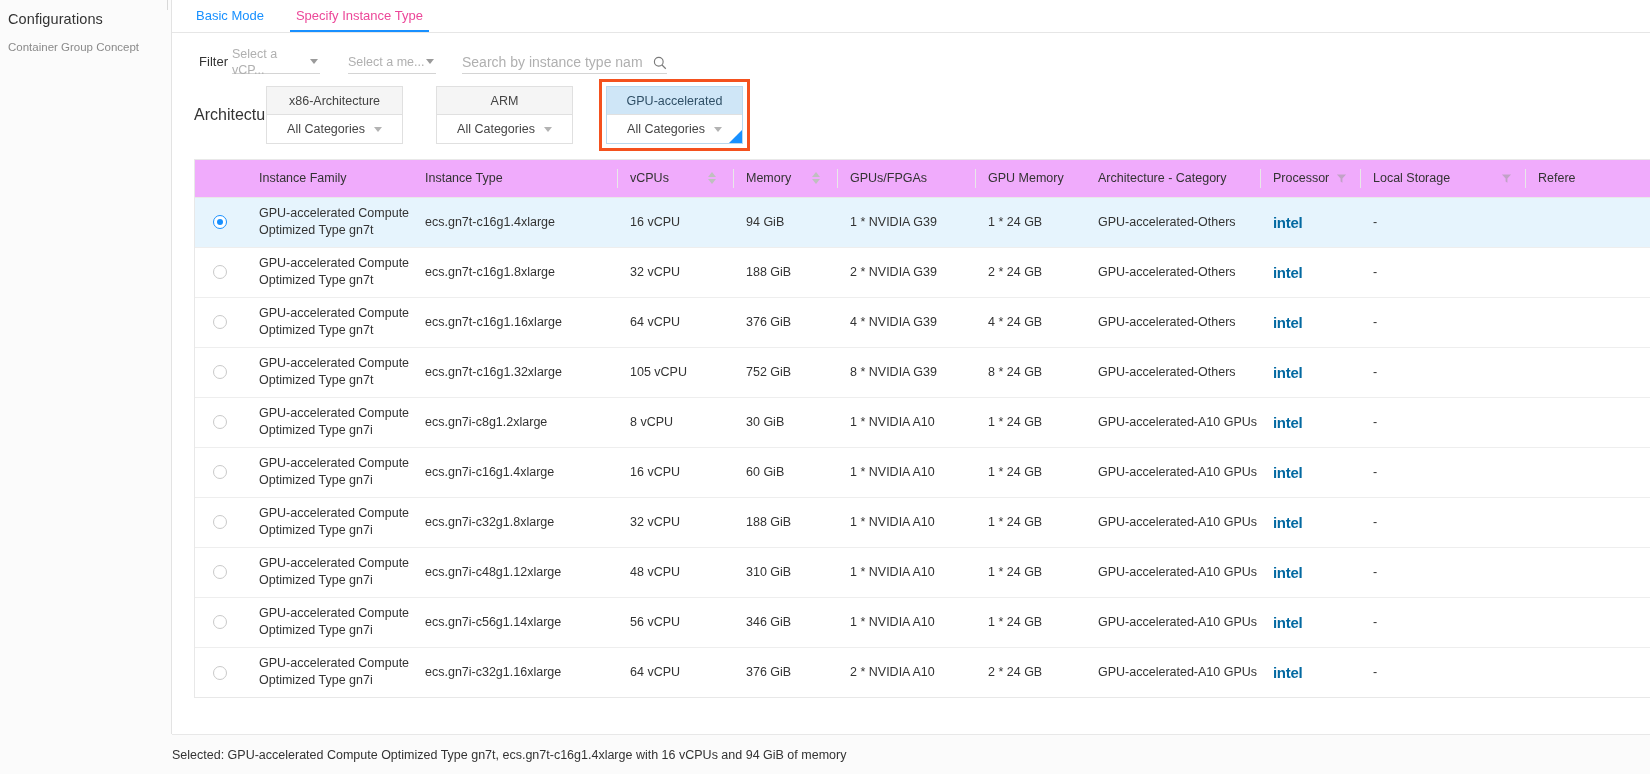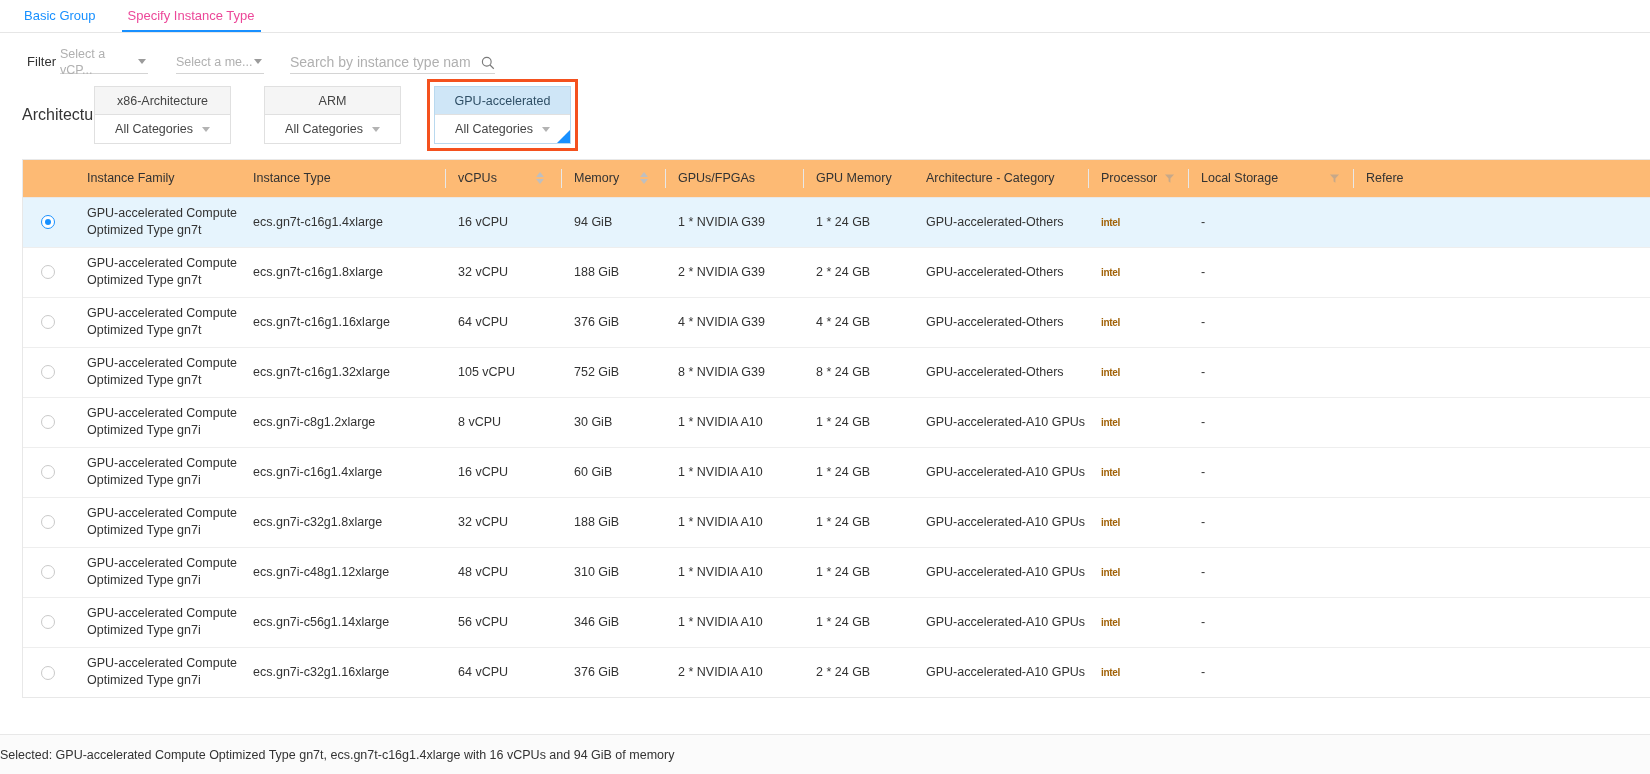--- a/index.html
+++ b/index.html
@@ -129,21 +129,21 @@
   }
 
   
   .table-wrap {
     margin: 15px 0 0 22px; width: 1628px;
     border: 1px solid #e8e8e8; border-right: 0;
     background: #fff; overflow: hidden;
   }
   table { border-collapse: collapse; width: 1628px; table-layout: fixed; }
   thead th {
-    background: #fdba74; height: 37px; font-size: 12.5px; font-weight: normal;
+    background: #f0abfc; height: 37px; font-size: 12.5px; font-weight: normal;
     color: #333; text-align: right; border-bottom: 1px solid #e8e8e8;
     padding: 0 0 0 12px; vertical-align: middle; position: relative;
     white-space: nowrap;
   }
   thead th .thwrap { display: flex; align-items: center; }
   .sorter {
     display: inline-flex; flex-direction: column; margin-left: auto;
     margin-right: 18px; cursor: pointer;
   }
   .sorter i {
@@ -173,21 +173,21 @@
     border: 1px solid #c9c9c9; background: #fff; display: inline-block;
     position: relative; cursor: pointer; vertical-align: middle;
   }
   tr.selected .radio { border: 1px solid #1890ff; }
   tr.selected .radio::after {
     content: ""; position: absolute; left: 3px; top: 3px;
     width: 6px; height: 6px; border-radius: 50%; background: #1890ff;
   }
   .fam { line-height: 17px; white-space: normal; }
   .intel {
-    color: #a16207; font-size: 10px; font-weight: bold; letter-spacing: -.3px;
+    color: #0369a1; font-size: 15px; font-weight: bold; letter-spacing: -.3px;
     cursor: pointer;
   }
 
   
   .footer {
     position: absolute; left: 0; right: 0; bottom: 0; height: 40px;
     background: #fbfbfb; border-top: 1px solid #e8e8e8;
     display: flex; align-items: center;
   }
   .selected-text {
@@ -197,26 +197,32 @@
   .bottom-strip {
     position: absolute; left: 0; bottom: 0; width: 172px; height: 40px;
     background: #fbfbfb;
   }
 </style>
 </head>
 <body>
 
 <div class="app">
 
+  <aside class="sidebar">
+    <div class="sidebar-tick"></div>
+    <div class="sidebar-title">Configurations</div>
+    <div class="sidebar-sub">Container Group Concept</div>
+    <div class="bottom-strip"></div>
+  </aside>
 
   <section class="main">
 
     <div class="tabs">
       <div class="tab">
-        <span>Basic Group</span>
+        <span>Basic Mode</span>
       </div>
       <div class="tab active">
         <span>Specify Instance Type</span>
       </div>
     </div>
 
     <div class="filter-row">
       <div class="filter-label">Filter</div>
 
       <div class="ul-select sel-vcpu">

